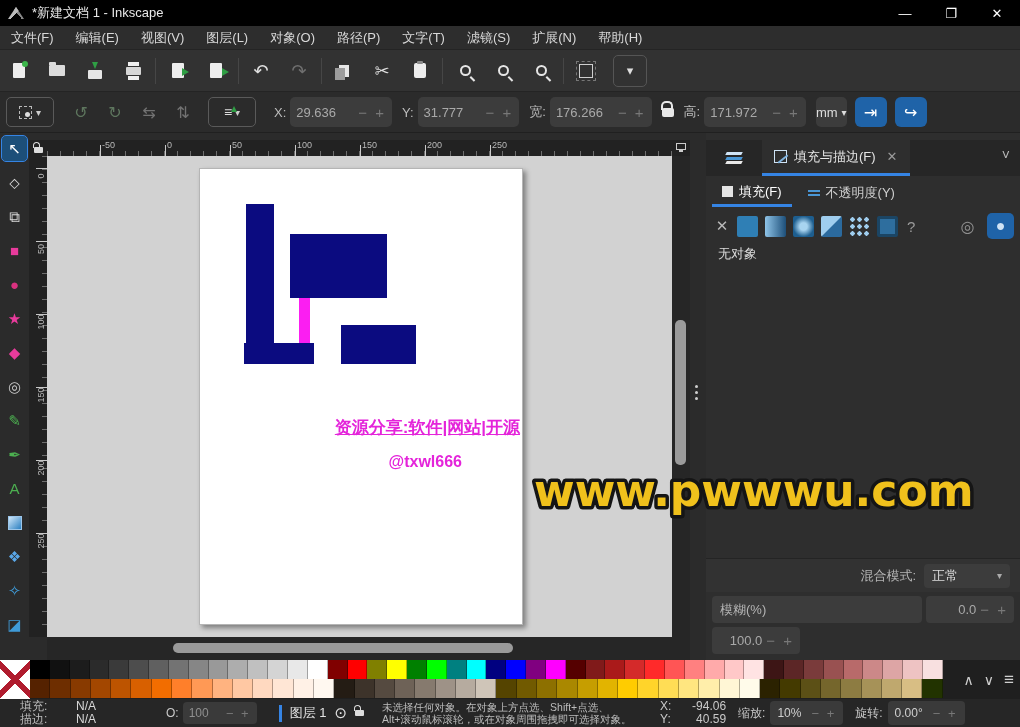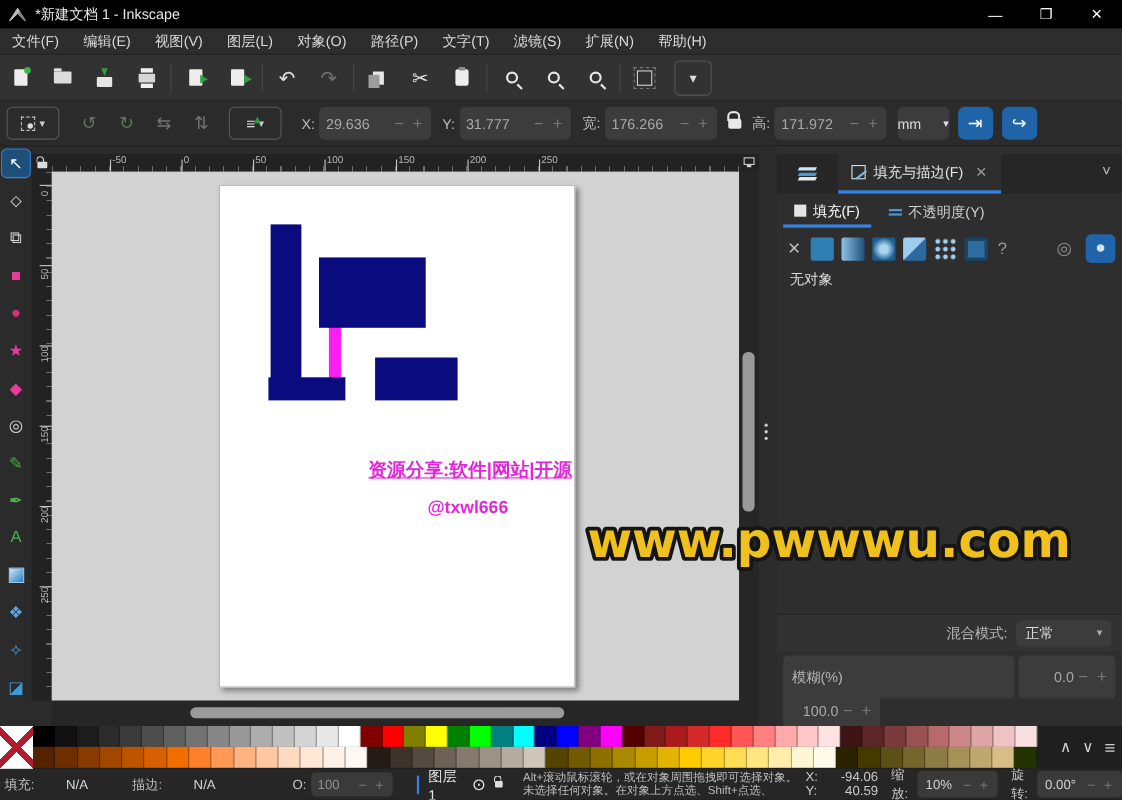--- a/index.html
+++ b/index.html
@@ -57,21 +57,21 @@
   .tc-flip { color:#8a8a8a; }
   .raise-dd { width:48px; height:30px; border:1px solid #5a5a5a; border-radius:5px; display:flex; align-items:center; justify-content:center; gap:3px; margin:0 8px; }
   .raise-lines { color:#ddd; font-size:14px; position:relative; }
   .raise-lines::after { content:''; position:absolute; right:-5px; top:2px; border-left:3px solid transparent; border-right:3px solid transparent; border-bottom:6px solid #2f9e44; }
   .fld-label { color:#bdbdbd; margin:0 4px 0 10px; font-size:13px; }
   .fld { height:30px; background:#3c3c3c; border-radius:5px; display:flex; align-items:center; padding:0 6px; color:#a9a9a9; }
   .fld .val { min-width:58px; font-size:13px; }
   .spin { color:#787878; font-size:15px; letter-spacing:2px; margin-left:4px; white-space:nowrap; }
   .lock-open { position:relative; width:12px; height:9px; background:#e8e8e8; border-radius:2px; margin:0 10px; }
   .lock-open::before { content:''; position:absolute; left:-1px; top:-7px; width:8px; height:7px; border:2px solid #e8e8e8; border-bottom:none; border-radius:5px 5px 0 0; }
-  .unit-dd { height:30px; background:#3c3c3c; border-radius:5px; display:flex; align-items:center; gap:20px; padding:0 0; margin-left:10px; color:#ddd; }
+  .unit-dd { height:30px; background:#3c3c3c; border-radius:5px; display:flex; align-items:center; gap:4px; padding:0 0; margin-left:10px; color:#ddd; }
   .blue-btn { width:32px; height:30px; background:#1f63a8; border-radius:6px; display:flex; align-items:center; justify-content:center; color:#fff; font-size:16px; margin-left:8px; }
 
   
   .toolbox { position:absolute; left:0; top:133px; width:29px; height:527px; background:#2b2b2b; display:flex; flex-direction:column; align-items:center; padding-top:3px; }
   .tool { width:25px; height:25px; margin-bottom:9px; display:flex; align-items:center; justify-content:center; border-radius:4px; font-size:15px; }
   .tool.active { background:#1d4f79; outline:1px solid #3584e4; }
   .tool .grad-sq { width:14px; height:14px; border:1px solid #9cc6ea; background:linear-gradient(135deg,#cfe7fa,#2a7fc1); }
 
   
   .ruler-corner { position:absolute; left:29px; top:140px; width:18px; height:16px; background:#222; }
@@ -134,35 +134,35 @@
   .p-swatch { background:#2e6e9e; border:3px solid #1b4564; }
   .paint-q { color:#9a9a9a; font-size:15px; margin-left:2px; }
   .fillrule { margin-left:auto; display:flex; gap:6px; }
   .fr-btn { width:27px; height:26px; border-radius:5px; display:flex; align-items:center; justify-content:center; font-size:16px; color:#8f8f8f; }
   .fr-btn.active { background:#1f63a8; color:#cfe3f5; }
   .no-object { position:absolute; left:12px; top:112px; color:#dcdcdc; font-size:13px; }
 
   .blend-row { position:absolute; left:0; top:425px; width:314px; height:34px; display:flex; align-items:center; justify-content:flex-end; gap:8px; padding-right:10px; background:#323232; border-top:1px solid #242424; }
   .blend-label { color:#b5b5b5; }
   .blend-dd { width:86px; height:24px; background:#3c3c3c; border-radius:4px; display:flex; align-items:center; justify-content:space-between; padding:0 8px; color:#dcdcdc; }
-  .slider-row { position:absolute; left:6px; width:302px; height:39px; display:flex; gap:4px; }
+  .slider-row { position:absolute; left:6px; width:302px; height:27px; display:flex; gap:4px; }
   .slider-label { flex:1; background:#3c3c3c; border-radius:4px; display:flex; align-items:center; padding:0 8px; color:#b5b5b5; }
   .slider-val { width:88px; background:#3c3c3c; border-radius:4px; display:flex; align-items:center; justify-content:flex-end; padding:0 6px; color:#a9a9a9; }
 
   
   .palette { position:absolute; left:0; top:660px; width:1020px; height:39px; background:#1f1f1f; }
   .pal-none { position:absolute; left:0; top:0; width:30px; height:39px; background:#fff;
     background-image:linear-gradient(45deg,transparent 44%,#b01c2e 44% 56%,transparent 56%),linear-gradient(-45deg,transparent 44%,#b01c2e 44% 56%,transparent 56%); }
   .pal-row { position:absolute; left:30px; width:913px; height:19px; display:flex; }
   .pal-row span { flex:1; border-right:1px solid rgba(0,0,0,.3); }
   .pal-nav { position:absolute; right:6px; top:0; height:39px; display:flex; align-items:center; gap:10px; color:#cfcfcf; font-size:14px; }
 
   
   .statusbar { position:absolute; left:0; top:699px; width:1020px; height:28px; background:#262626; display:flex; align-items:center; font-size:12px; color:#c9c9c9; }
-  .fillstroke-ind { margin-left:4px; display:flex; flex-direction:row; line-height:13px; }
+  .fillstroke-ind { margin-left:20px; display:flex; flex-direction:column; line-height:13px; }
   .fsrow { display:flex; } .fsrow .lab { width:46px; color:#bdbdbd; } .fsrow .val { width:60px; color:#d8d8d8; margin-left:10px; }
   .o-group { display:flex; align-items:center; margin-left:30px; gap:4px; }
   .o-field { width:74px; height:22px; background:#3a3a3a; border-radius:4px; display:flex; align-items:center; justify-content:space-between; padding:0 6px; color:#8f8f8f; }
   .layer-group { display:flex; align-items:center; margin-left:22px; gap:8px; }
   .layer-bar { width:3px; height:17px; background:#3584e4; }
   .eye { font-size:15px; color:#e4e4e4; }
   .status-msg { margin-left:18px; width:272px; font-size:10.5px; line-height:12.5px; color:#bdbdbd; }
   .xy-group { display:flex; flex-direction:column; line-height:13px; margin-left:6px; }
   .xyrow { display:flex; } .xyrow .lab { width:18px; } .xyrow .val { width:48px; text-align:right; }
   .zr-group { display:flex; align-items:center; gap:5px; margin-left:12px; }
@@ -576,22 +576,22 @@
         <span class="spin" style="font-size:13px;">− +</span>
       </div>
     </div>
     <div class="layer-group">
       <span class="layer-bar"></span>
       <span style="font-size:13px;color:#e2e2e2;">图层 1</span>
       <span class="eye">⊙</span>
       <span class="mini-lock" style="margin:0;"></span>
     </div>
     <div class="status-msg">
+      <div>未选择任何对象。在对象上方点选、Shift+点选、</div>
       <div>Alt+滚动鼠标滚轮，或在对象周围拖拽即可选择对象。</div>
-      <div>未选择任何对象。在对象上方点选、Shift+点选、</div>
     </div>
     <div class="xy-group">
       <div class="xyrow">
           <span class="lab">X:</span>
           <span class="val">-94.06</span>
         </div>
       <div class="xyrow">
           <span class="lab">Y:</span>
           <span class="val">40.59</span>
         </div>

